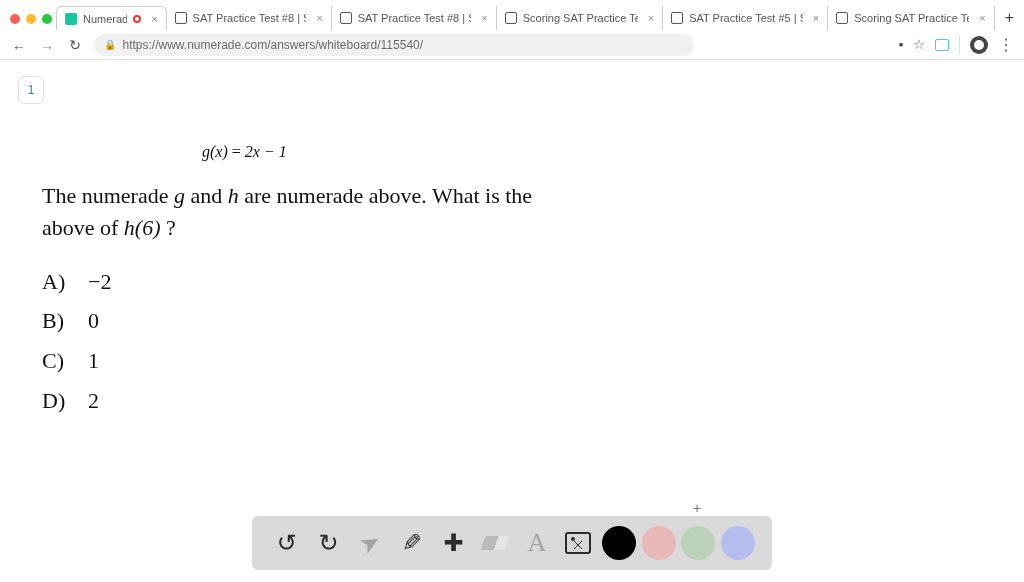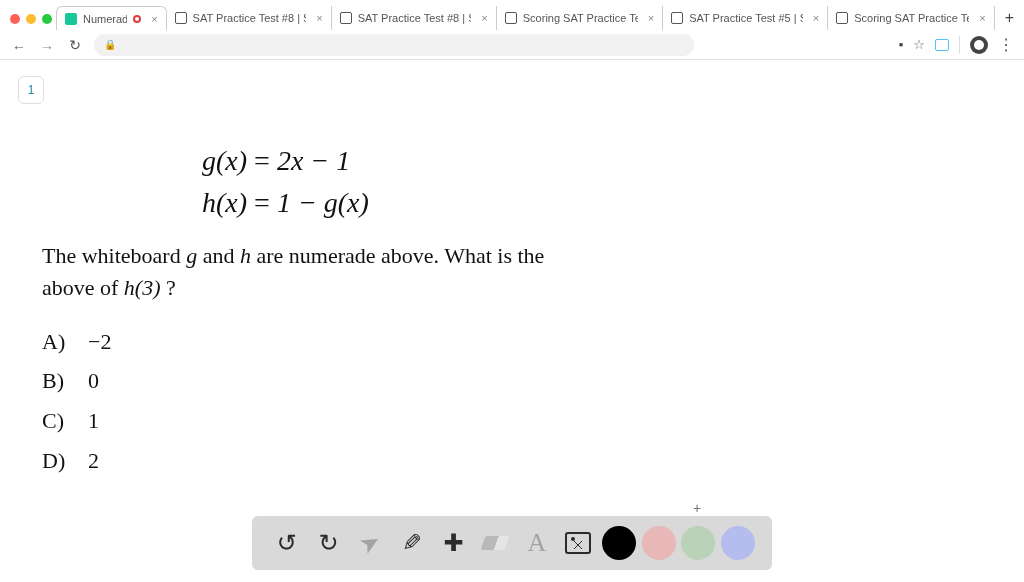--- a/index.html
+++ b/index.html
@@ -39,21 +39,21 @@
     .divider-v { width:1px; height:18px; background:#ddd; }
     .kebab { font-size:16px; color:#555; }
 
     .tabstrip-border { position:absolute; top:30px; left:0; right:0; height:0; border-top:1px solid #ddd; }
 
     
     .content { position:absolute; top:60px; left:0; right:0; bottom:0; background:#fff; }
     .page-tab { position:absolute; top:16px; left:18px; min-width:26px; height:28px; border:1px solid #ddd; border-radius:6px 6px 6px 6px; display:flex; align-items:center; justify-content:center; font-size:12px; color:#1f8ba3; background:#fff; padding:0 8px; }
 
     .problem { position:absolute; top:80px; left:42px; right:300px; font-family: Georgia, "Times New Roman", serif; color:#111; }
-    .eqs { margin-left:160px; font-size:28px; line-height:1.5; font-style:italic; }
+    .eqs { margin-left:160px; font-size:16px; line-height:1.5; font-style:italic; }
     .eq-op { font-style:normal; }
     .prompt { margin-top:16px; font-size:22px; line-height:1.45; font-style:normal; }
     .prompt .ital { font-style:italic; }
     .choices { margin-top:18px; font-size:22px; line-height:1.8; }
     .choice-row { display:flex; }
     .choice-letter { width:46px; }
 
     .mini-plus { position:absolute; top:440px; left:693px; font-size:14px; color:#777; font-weight:300; }
 
     
@@ -115,20 +115,21 @@
   <div class="plus-tab">+</div>
 </div>
 <div class="tabstrip-border"></div>
 
 <div class="chrome-toolbar">
   <span class="nav-btn enabled">←</span>
   <span class="nav-btn">→</span>
   <span class="nav-btn enabled">↻</span>
   <div class="addr">
     <span class="lock">🔒</span>
+    <span class="addr-url">https://www.numerade.com/answers/whiteboard/115540/</span>
   </div>
   <div class="toolbar-spacer"></div>
   <span class="tb-icon" style="color:#444;">▪</span>
   <span class="tb-icon">☆</span>
   <span class="cast-ic"></span>
   <span class="divider-v"></span>
   <span class="persona">
       <span class="persona-inner"></span>
     </span>
   <span class="kebab">⋮</span>
@@ -138,27 +139,24 @@
 
   <div class="page-tab">
     <span>1</span>
   </div>
 
   <div class="problem">
     <div class="eqs">
       <div>
         <span>g(x)</span><span class="eq-op"> = </span><span>2x − 1</span>
       </div>
-      <div>
-        <span>h(x)</span><span class="eq-op"> = </span><span>1 − g(x)</span>
-      </div>
     </div>
     <div class="prompt">
-      <span>The whiteboard </span><span class="ital">g</span><span> and </span><span class="ital">h</span><span> are numerade above. What is the</span><br>
-      <span>above of </span><span class="ital">h(3)</span><span> ?</span>
+      <span>The numerade </span><span class="ital">g</span><span> and </span><span class="ital">h</span><span> are numerade above. What is the</span><br>
+      <span>above of </span><span class="ital">h(6)</span><span> ?</span>
     </div>
     <div class="choices">
       <div class="choice-row">
           <span class="choice-letter">A)</span>
           <span>−2</span>
         </div>
       <div class="choice-row">
           <span class="choice-letter">B)</span>
           <span>0</span>
         </div>

